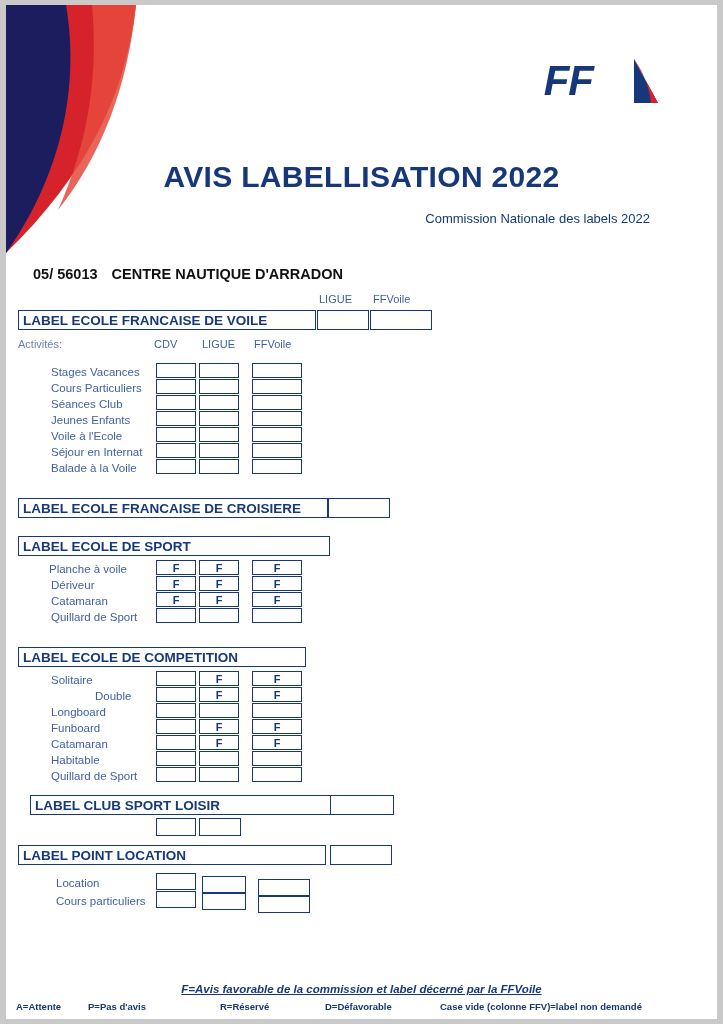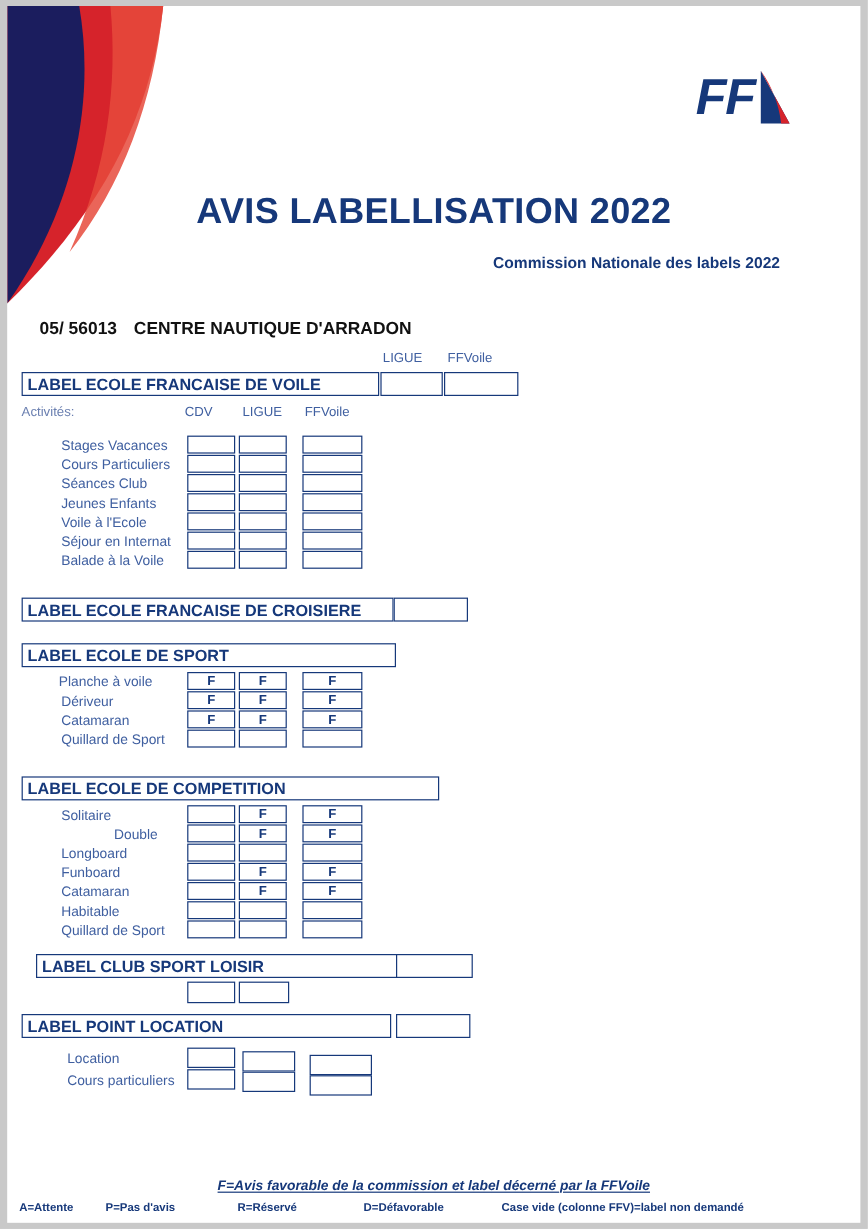--- a/index.html
+++ b/index.html
@@ -33,20 +33,21 @@
   .logo {
     position: absolute;
     right: 55px;
     top: 52px;
     display: flex;
     align-items: center;
     font-size: 42px;
     font-weight: bold;
     font-style: italic;
     letter-spacing: -1px;
+    gap: 36px;
   }
   .logo .ff { color: #16387a; }
   .logo .sailwrap {
     position: relative;
     width: 30px;
     height: 48px;
     margin: 0 1px 0 2px;
   }
   .logo .oile { color: #16387a; }
 
@@ -59,21 +60,21 @@
     font-size: 30px;
     font-weight: bold;
     color: #16387a;
     letter-spacing: 0.3px;
   }
   .doc-sub {
     position: absolute;
     right: 67px;
     top: 206px;
     font-size: 13px;
-    font-weight: bold;
+    font-weight: normal;
     color: #16387a;
   }
   .club-line {
     position: absolute;
     left: 27px;
     top: 261px;
     font-size: 14.5px;
     font-weight: bold;
     color: #111111;
   }
@@ -143,21 +144,21 @@
     position: absolute;
     left: 10px;
     right: 10px;
     top: 996px;
     font-size: 9.5px;
     font-weight: bold;
     color: #16387a;
     display: flex;
   }
   .footer-legend .l1 { width: 72px; }
-  .footer-legend .l2 { width: 110px; }
+  .footer-legend .l2 { width: 132px; }
   .footer-legend .l3 { width: 105px; }
   .footer-legend .l4 { width: 115px; }
   .footer-legend .l5 { }
 </style>
 </head>
 <body>
 
 <div class="page">
 
   <svg class="swoosh" viewBox="0 0 150 250">
@@ -255,21 +256,21 @@
   <div class="rowlabel" style="left:45px; top:590px;">Catamaran</div>
   <div class="cell" style="left:150px; top:587px; width:40px; height:15px;">F</div>
   <div class="cell" style="left:193px; top:587px; width:40px; height:15px;">F</div>
   <div class="cell" style="left:246px; top:587px; width:50px; height:15px;">F</div>
 
   <div class="rowlabel" style="left:45px; top:606px;">Quillard de Sport</div>
   <div class="cell" style="left:150px; top:603px; width:40px; height:15px;"></div>
   <div class="cell" style="left:193px; top:603px; width:40px; height:15px;"></div>
   <div class="cell" style="left:246px; top:603px; width:50px; height:15px;"></div>
 
-  <div class="section-bar" style="left:12px; top:642px; width:348px;">
+  <div class="section-bar" style="left:12px; top:642px; width:288px;">
     <span>LABEL ECOLE DE COMPETITION</span>
   </div>
 
   <div class="rowlabel" style="left:45px; top:669px;">Solitaire</div>
   <div class="cell" style="left:150px; top:666px; width:40px; height:15px;"></div>
   <div class="cell" style="left:193px; top:666px; width:40px; height:15px;">F</div>
   <div class="cell" style="left:246px; top:666px; width:50px; height:15px;">F</div>
 
   <div class="rowlabel" style="left:45px; top:685px;margin-left:44px;">Double</div>
   <div class="cell" style="left:150px; top:682px; width:40px; height:15px;"></div>

